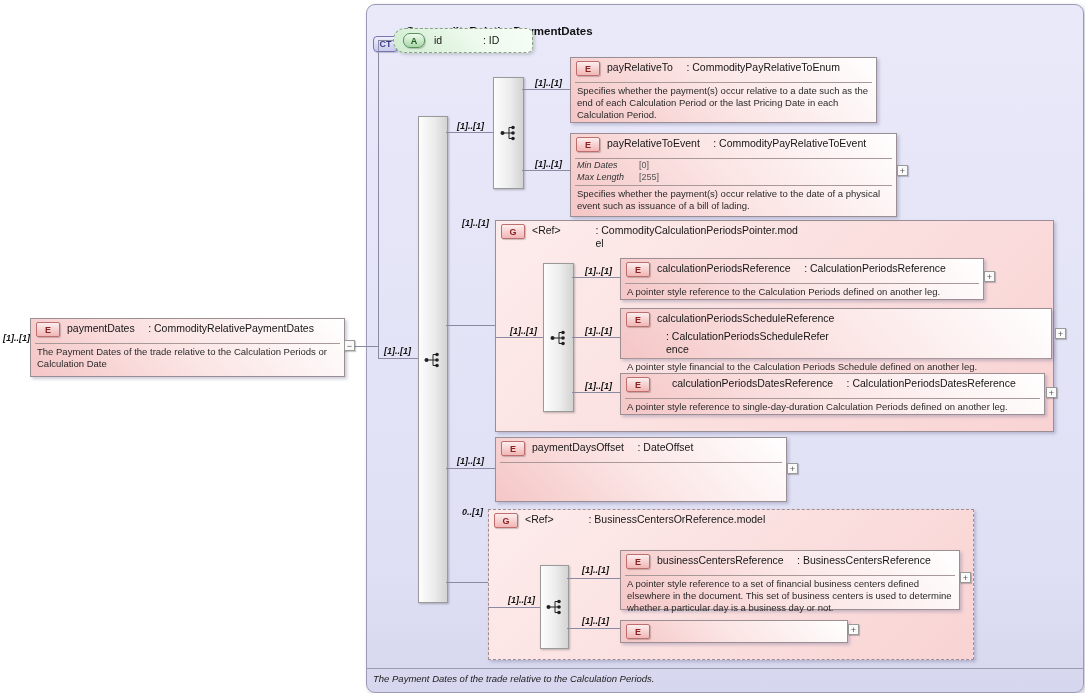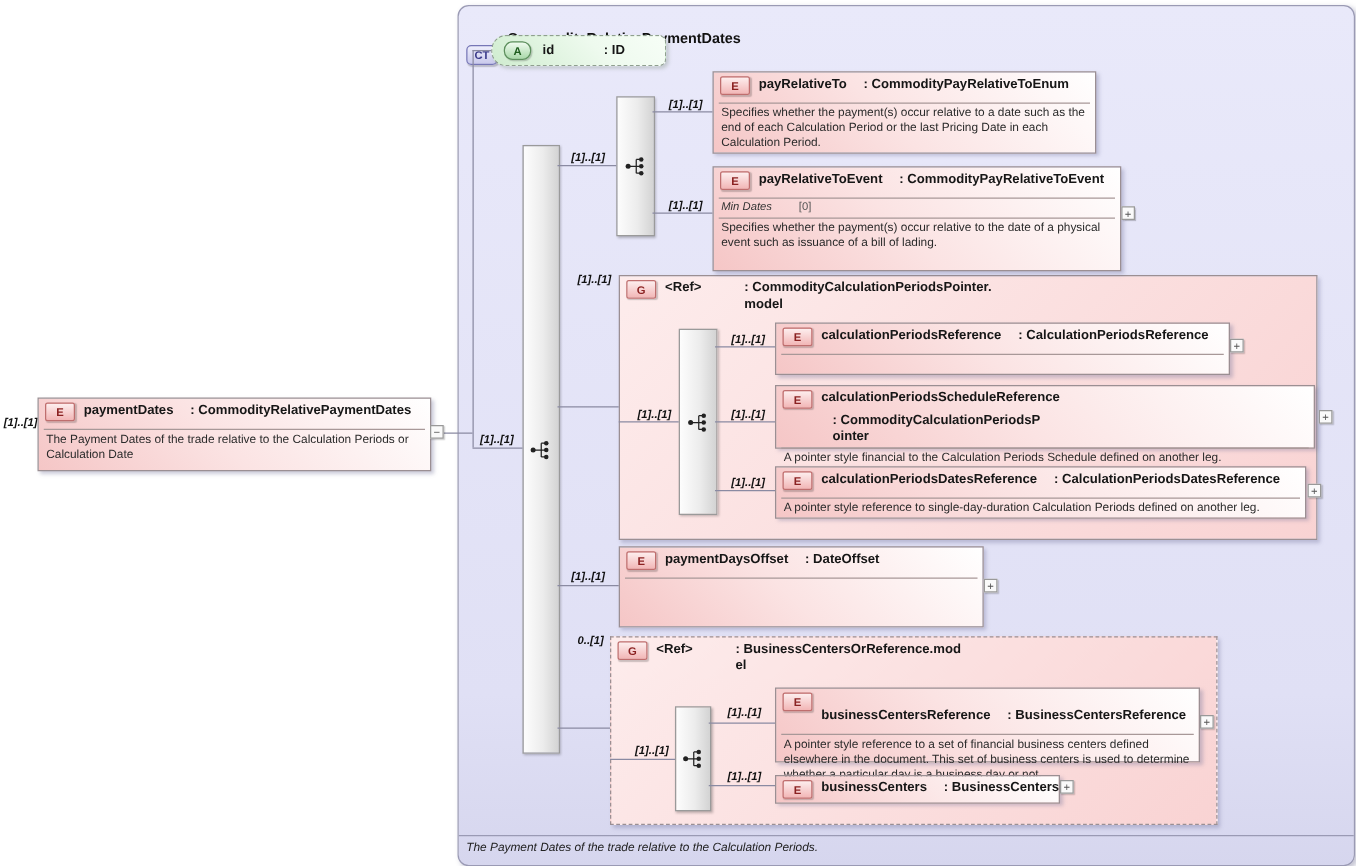--- a/index.html
+++ b/index.html
@@ -26,21 +26,21 @@
 
   
   .ebox{position:absolute;border:1px solid #9b8f93;
         background:linear-gradient(45deg,#f5c6c6 0%,#fbe3e3 45%,#ffffff 100%);
         box-shadow:2px 2px 3px rgba(110,110,150,.35);}
   .gbox{position:absolute;border:1px solid #9b8f93;
         background:linear-gradient(135deg,#fdecec 0%,#f9d3d3 100%);
         box-shadow:2px 2px 3px rgba(110,110,150,.35);}
   .gbox.dashed{border-style:dashed;}
   .ehead{display:flex;align-items:flex-start;gap:7px;padding:3px 5px 2px 5px;}
-  .nm,.tp{font-weight:bold;font-size:10.5px;color:#161616;line-height:1.2;display:inline-block;vertical-align:top;}
+  .nm,.tp{font-weight:normal;font-size:10.5px;color:#161616;line-height:1.2;display:inline-block;vertical-align:top;}
   .tp{margin-left:9px;}
   .wrapcol .nm,.wrapcol .tp{word-break:break-all;}
   .sep{border-top:1px solid #a89898;margin:1px 4px 0 4px;}
   .edesc{font-size:9.5px;color:#2a2a2a;line-height:1.26;padding:2px 6px 2px 6px;}
   .facets{padding:1px 6px;}
   .frow{display:flex;font-size:9px;line-height:1.3;}
   .flab{font-style:italic;color:#333;width:62px;flex:none;}
   .fval{color:#555;}
 
   
@@ -206,52 +206,57 @@
         <span class="nm">payRelativeToEvent</span>
         <span class="tp">: CommodityPayRelativeToEvent</span>
       </span>
     </div>
     <div class="sep"></div>
     <div class="facets">
       <div class="frow">
         <span class="flab">Min Dates</span>
         <span class="fval">[0]</span>
       </div>
+      <div class="frow">
+        <span class="flab">Max Length</span>
+        <span class="fval">[255]</span>
+      </div>
     </div>
     <div class="sep"></div>
     <div class="edesc">Specifies whether the payment(s) occur relative to the date of a physical event such as issuance of a bill of lading.</div>
   </div>
 
   <div class="ebox" style="left:620px;top:258px;width:362px;height:40px;">
     <div class="ehead">
       <span class="badge e">E</span>
       <span style="white-space:nowrap;">
         <span class="nm">calculationPeriodsReference</span>
         <span class="tp">: CalculationPeriodsReference</span>
       </span>
     </div>
     <div class="sep"></div>
+    <div class="edesc">A pointer style reference to the Calculation Periods defined on another leg.</div>
   </div>
 
   <div class="ebox" style="left:620px;top:308px;width:430px;height:49px;">
     <div class="ehead wrapcol">
       <span class="badge e">E</span>
       <span>
         <span class="nm" style="width:208px;">calculationPeriodsScheduleReference</span>
-        <span class="tp" style="width:168px;">: CommodityCalculationPeriodsPointer</span>
+        <span class="tp" style="width:168px;">: CalculationPeriodsScheduleReference</span>
       </span>
     </div>
     <div class="sep"></div>
     <div class="edesc">A pointer style financial to the Calculation Periods Schedule defined on another leg.</div>
   </div>
 
   <div class="ebox" style="left:620px;top:373px;width:423px;height:40px;">
     <div class="ehead">
       <span class="badge e">E</span>
-      <span style="white-space:nowrap;">
+      <span style="white-space:nowrap;margin-left:15px;">
         <span class="nm">calculationPeriodsDatesReference</span>
         <span class="tp">: CalculationPeriodsDatesReference</span>
       </span>
     </div>
     <div class="sep"></div>
     <div class="edesc">A pointer style reference to single-day-duration Calculation Periods defined on another leg.</div>
   </div>
 
   <div class="ebox" style="left:495px;top:437px;width:290px;height:63px;">
     <div class="ehead">
@@ -260,36 +265,32 @@
         <span class="nm">paymentDaysOffset</span>
         <span class="tp">: DateOffset</span>
       </span>
     </div>
     <div class="sep"></div>
   </div>
 
   <div class="ebox" style="left:620px;top:550px;width:338px;height:58px;">
     <div class="ehead">
       <span class="badge e">E</span>
-      <span style="white-space:nowrap;margin-top:12px;">
+      <span style="white-space:nowrap;">
         <span class="nm">businessCentersReference</span>
         <span class="tp">: BusinessCentersReference</span>
       </span>
     </div>
     <div class="sep"></div>
     <div class="edesc">A pointer style reference to a set of financial business centers defined elsewhere in the document. This set of business centers is used to determine whether a particular day is a business day or not.</div>
   </div>
 
   <div class="ebox" style="left:620px;top:620px;width:226px;height:21px;">
     <div class="ehead">
       <span class="badge e">E</span>
-      <span style="white-space:nowrap;">
-        <span class="nm">businessCenters</span>
-        <span class="tp">: BusinessCenters</span>
-      </span>
     </div>
   </div>
 
   <div class="toggle" style="left:344px;top:340px;">−</div>
   <div class="toggle" style="left:897px;top:165px;">+</div>
   <div class="toggle" style="left:984px;top:271px;">+</div>
   <div class="toggle" style="left:1055px;top:328px;">+</div>
   <div class="toggle" style="left:1046px;top:387px;">+</div>
   <div class="toggle" style="left:787px;top:463px;">+</div>
   <div class="toggle" style="left:960px;top:572px;">+</div>

